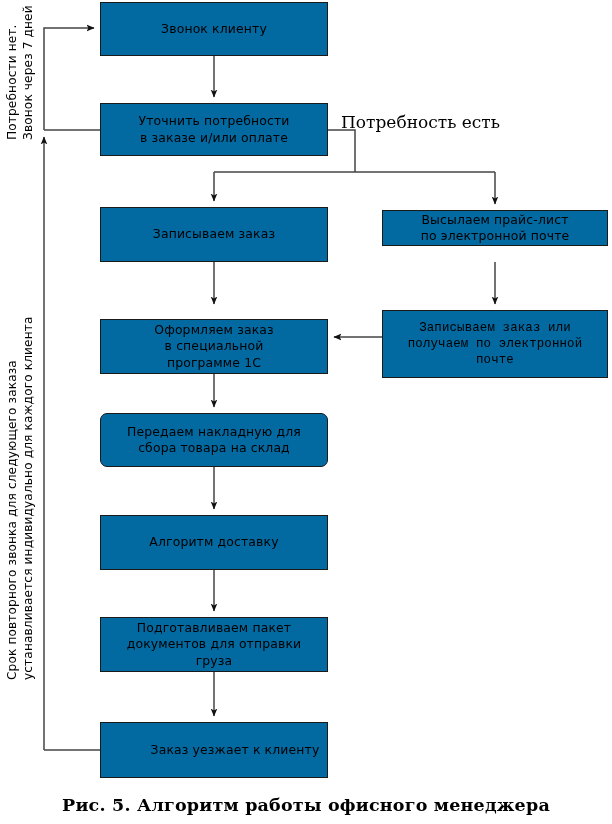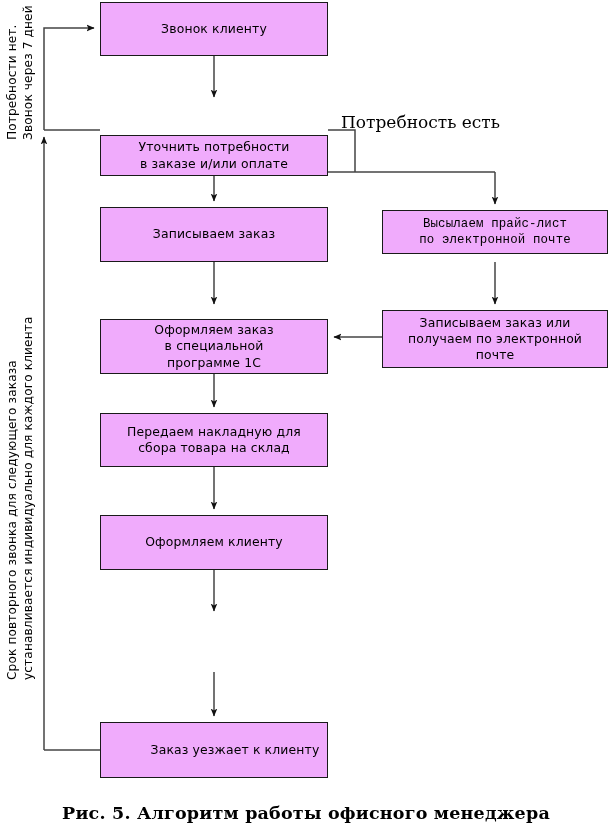--- a/index.html
+++ b/index.html
@@ -8,21 +8,21 @@
     font-family:"DejaVu Sans","Liberation Sans",sans-serif;
     width:612px;height:824px;
     position:relative;overflow:hidden;
   }
   #stage{position:absolute;left:0;top:0;width:612px;height:824px;}
   svg.layer{position:absolute;left:0;top:0;width:612px;height:824px;}
   .node{
     position:absolute;
     box-sizing:border-box;
     border:1.4px solid #1a1a1a;
-    background:#f0abfc;
+    background:#0369a1;
     display:flex;align-items:center;justify-content:center;
     text-align:center;
     font-size:12.4px;
     line-height:1.30;
     color:#000000;
     letter-spacing:0.15px;
     padding:2px 6px;
   }
   .node span{display:block;}
   .edge-label{
@@ -96,54 +96,57 @@
       <path d="M100,750 L44,750"></path>
       <path d="M44,750 L44,137" marker-end="url(#ah2)"></path>
 
     </g>
   </svg>
 
   <div class="node" style="left:100px;top:2px;width:228px;height:54px;">
     <span>Звонок клиенту</span>
   </div>
 
-  <div class="node" style="left:100px;top:103px;width:228px;height:41px;margin-top:32px;">
+  <div class="node" style="left:100px;top:103px;width:228px;height:53px;">
     <span>Уточнить потребности<br>в заказе и/или оплате</span>
   </div>
 
   <div class="node" style="left:100px;top:207px;width:228px;height:55px;text-align:right;">
     <span>Записываем заказ</span>
   </div>
 
-  <div class="node" style="left:382px;top:210px;width:226px;height:44px;font-family:Liberation Mono, monospace;">
+  <div class="node" style="left:382px;top:210px;width:226px;height:36px;">
     <span>Высылаем прайс-лист<br>по электронной почте</span>
   </div>
 
   <div class="node" style="left:100px;top:319px;width:228px;height:55px;">
     <span>Оформляем заказ<br>в специальной<br>программе 1С</span>
   </div>
 
-  <div class="node" style="left:382px;top:310px;width:226px;height:58px;">
+  <div class="node" style="left:382px;top:310px;width:226px;height:68px;font-family:Liberation Mono, monospace;">
     <span>Записываем заказ или<br>получаем по электронной<br>почте</span>
   </div>
 
-  <div class="node" style="left:100px;top:413px;width:228px;height:54px;">
+  <div class="node" style="left:100px;top:413px;width:228px;height:54px;border-radius:7px;">
     <span>Передаем накладную для<br>сбора товара на склад</span>
   </div>
 
   <div class="node" style="left:100px;top:515px;width:228px;height:55px;">
-    <span>Оформляем клиенту</span>
+    <span>Алгоритм доставку</span>
   </div>
 
+  <div class="node" style="left:100px;top:617px;width:228px;height:55px;">
+    <span>Подготавливаем пакет<br>документов для отправки<br>груза</span>
+  </div>
 
   <div class="node" style="left:100px;top:722px;width:228px;height:56px;padding-left:48px;">
     <span>Заказ уезжает к клиенту</span>
   </div>
 
   <div class="edge-label" style="left:341px;top:112px;">Потребность есть</div>
 
   <div class="vlabel" style="left:4px;top:140px;transform:rotate(-90deg);">Потребности нет.<br>Звонок через 7 дней</div>
 
   <div class="vlabel" style="left:4px;top:680px;transform:rotate(-90deg);">Срок повторного звонка для следующего заказа<br>устанавливается индивидуально для каждого клиента</div>
 
-  <div class="caption" style="top:795px;margin-top:8px;">Рис. 5. Алгоритм работы офисного менеджера</div>
+  <div class="caption" style="top:795px;">Рис. 5. Алгоритм работы офисного менеджера</div>
 
 </div>
 
 </body></html>

